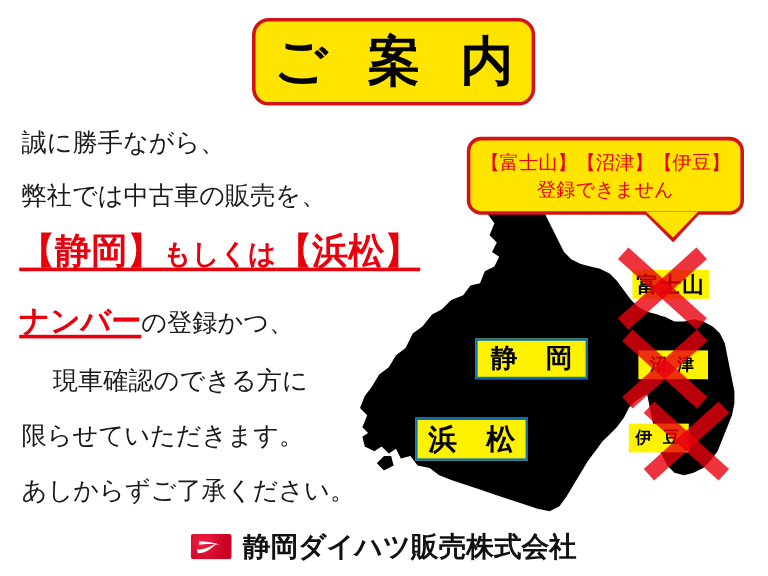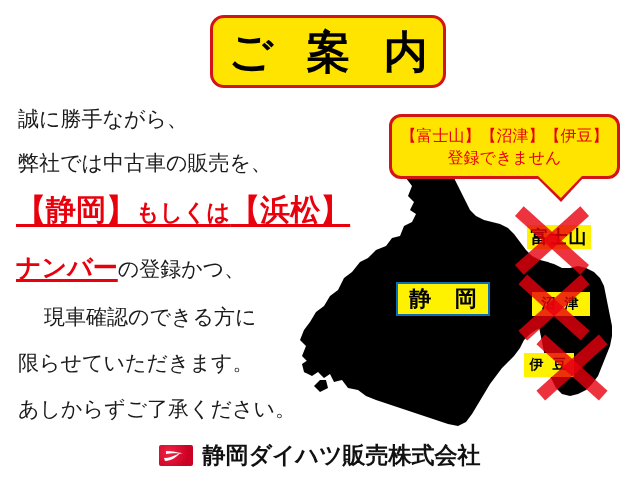--- a/index.html
+++ b/index.html
@@ -182,20 +182,21 @@
         L 246 212 L 244 202 L 242 192 L 240 182 L 238 172
         L 236 162 L 234 152 L 232 142 L 234 132 L 238 122 Z
       "></path>
       <path fill="#000000" d="M 8 210 L 2 214 L 4 222 L 12 224 L 16 216 Z"></path>
       <path fill="#000000" d="M 20 230 L 14 236 L 20 242 L 28 238 L 26 230 Z"></path>
     </svg>
 
   </div>
 
   <div class="plabel ok lbl-shizuoka">静 岡</div>
+  <div class="plabel ok lbl-hamamatsu">浜 松</div>
 
   <div class="plabel ng lbl-fuji">富士山</div>
   <div class="plabel ng lbl-numazu">沼 津</div>
   <div class="plabel ng lbl-izu">伊 豆</div>
 
   <div class="cross x-fuji">
       <span class="a"></span>
       <span class="b"></span>
     </div>
   <div class="cross x-numazu">

